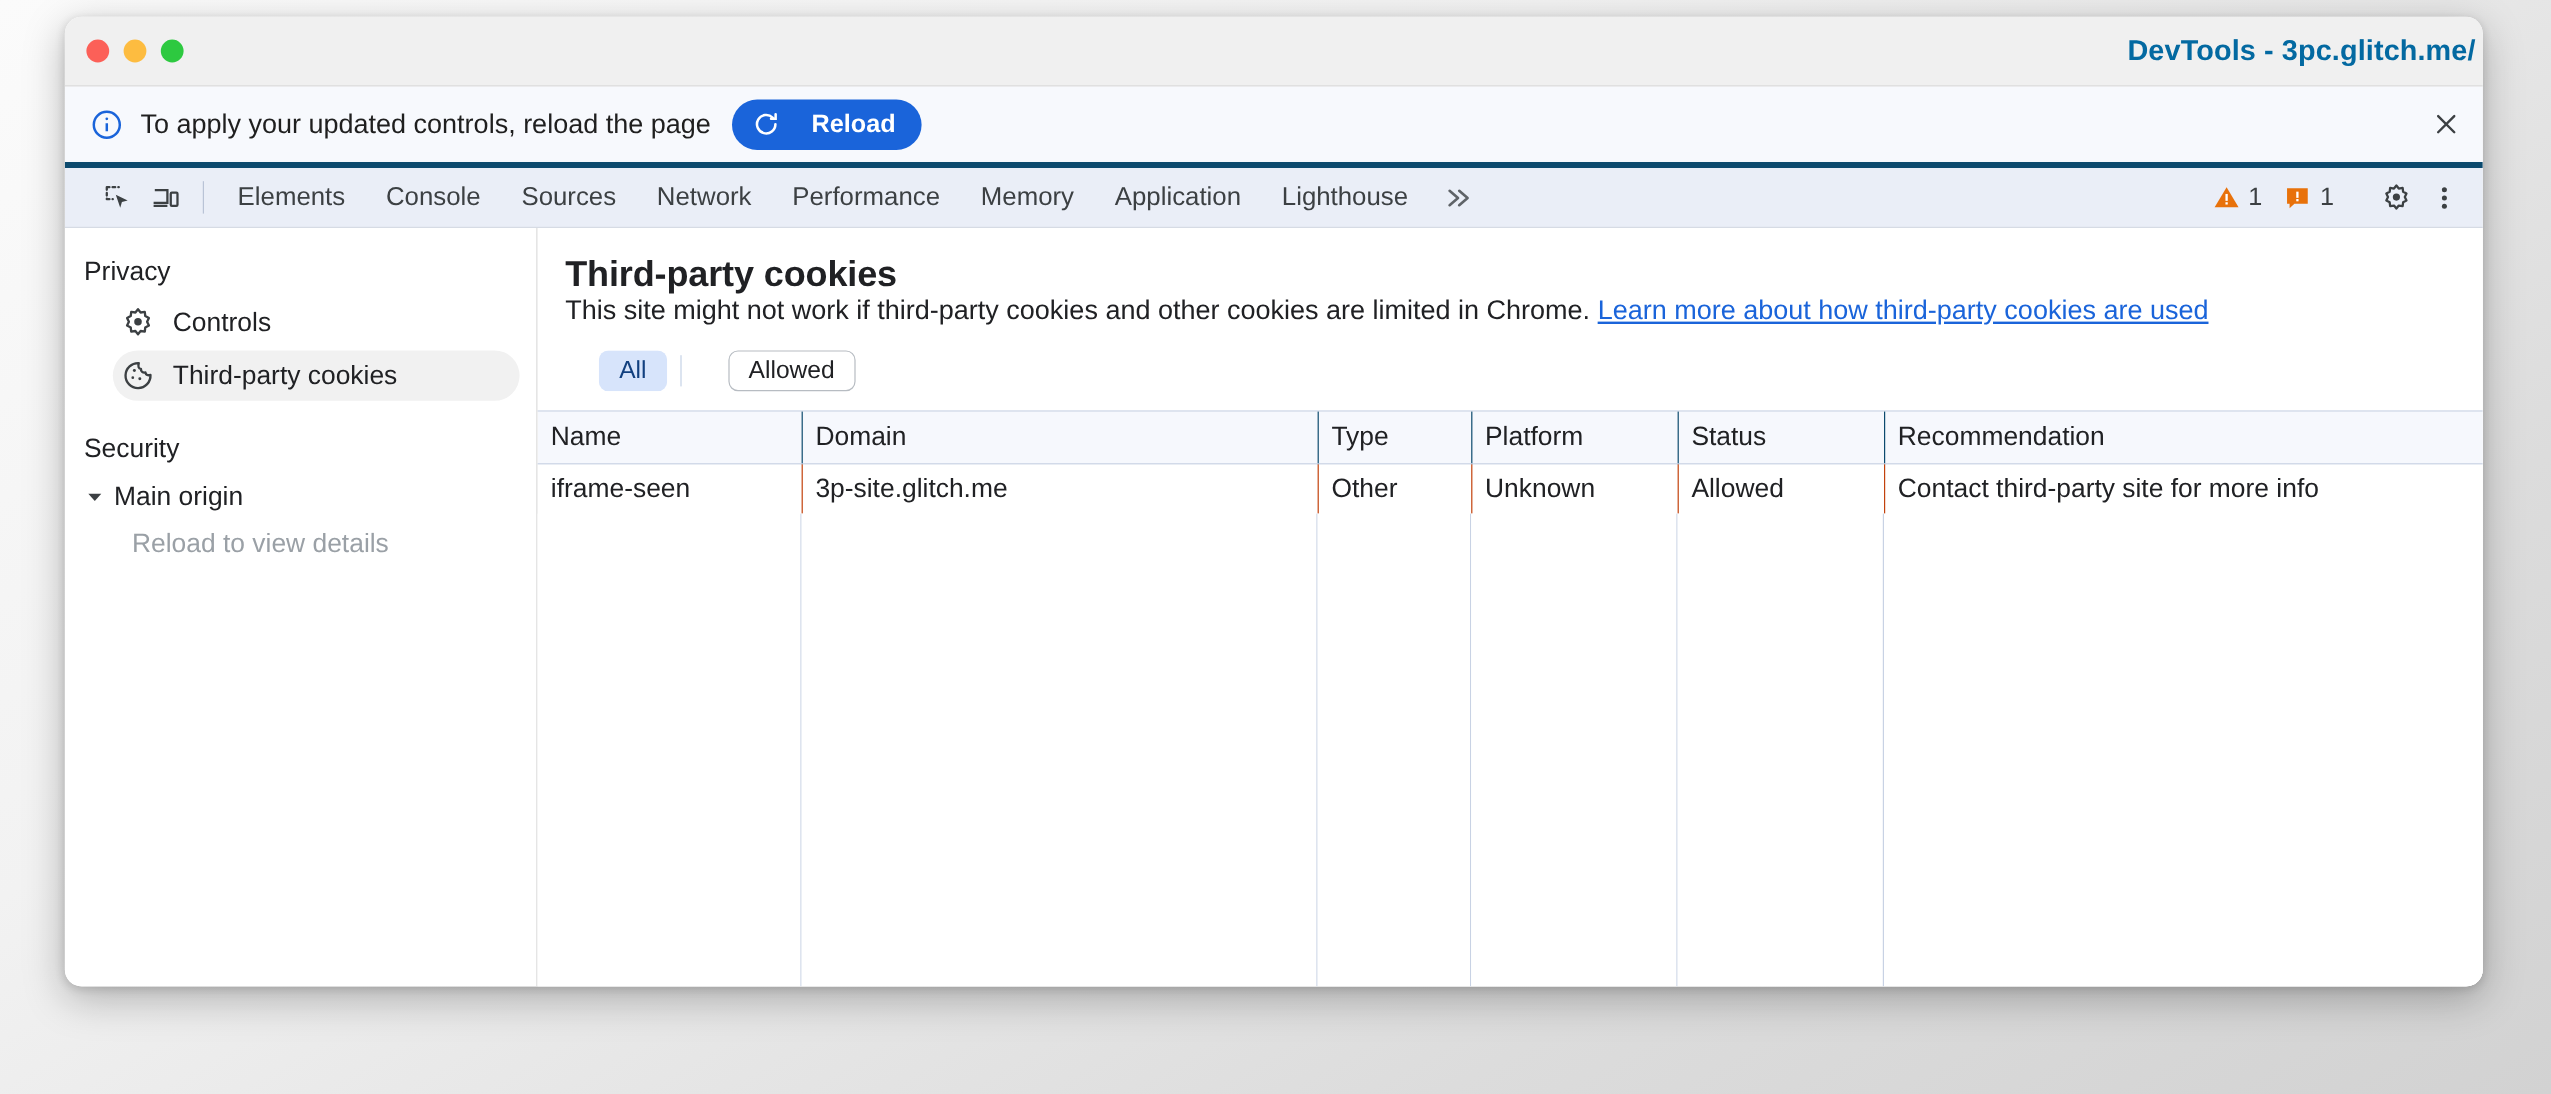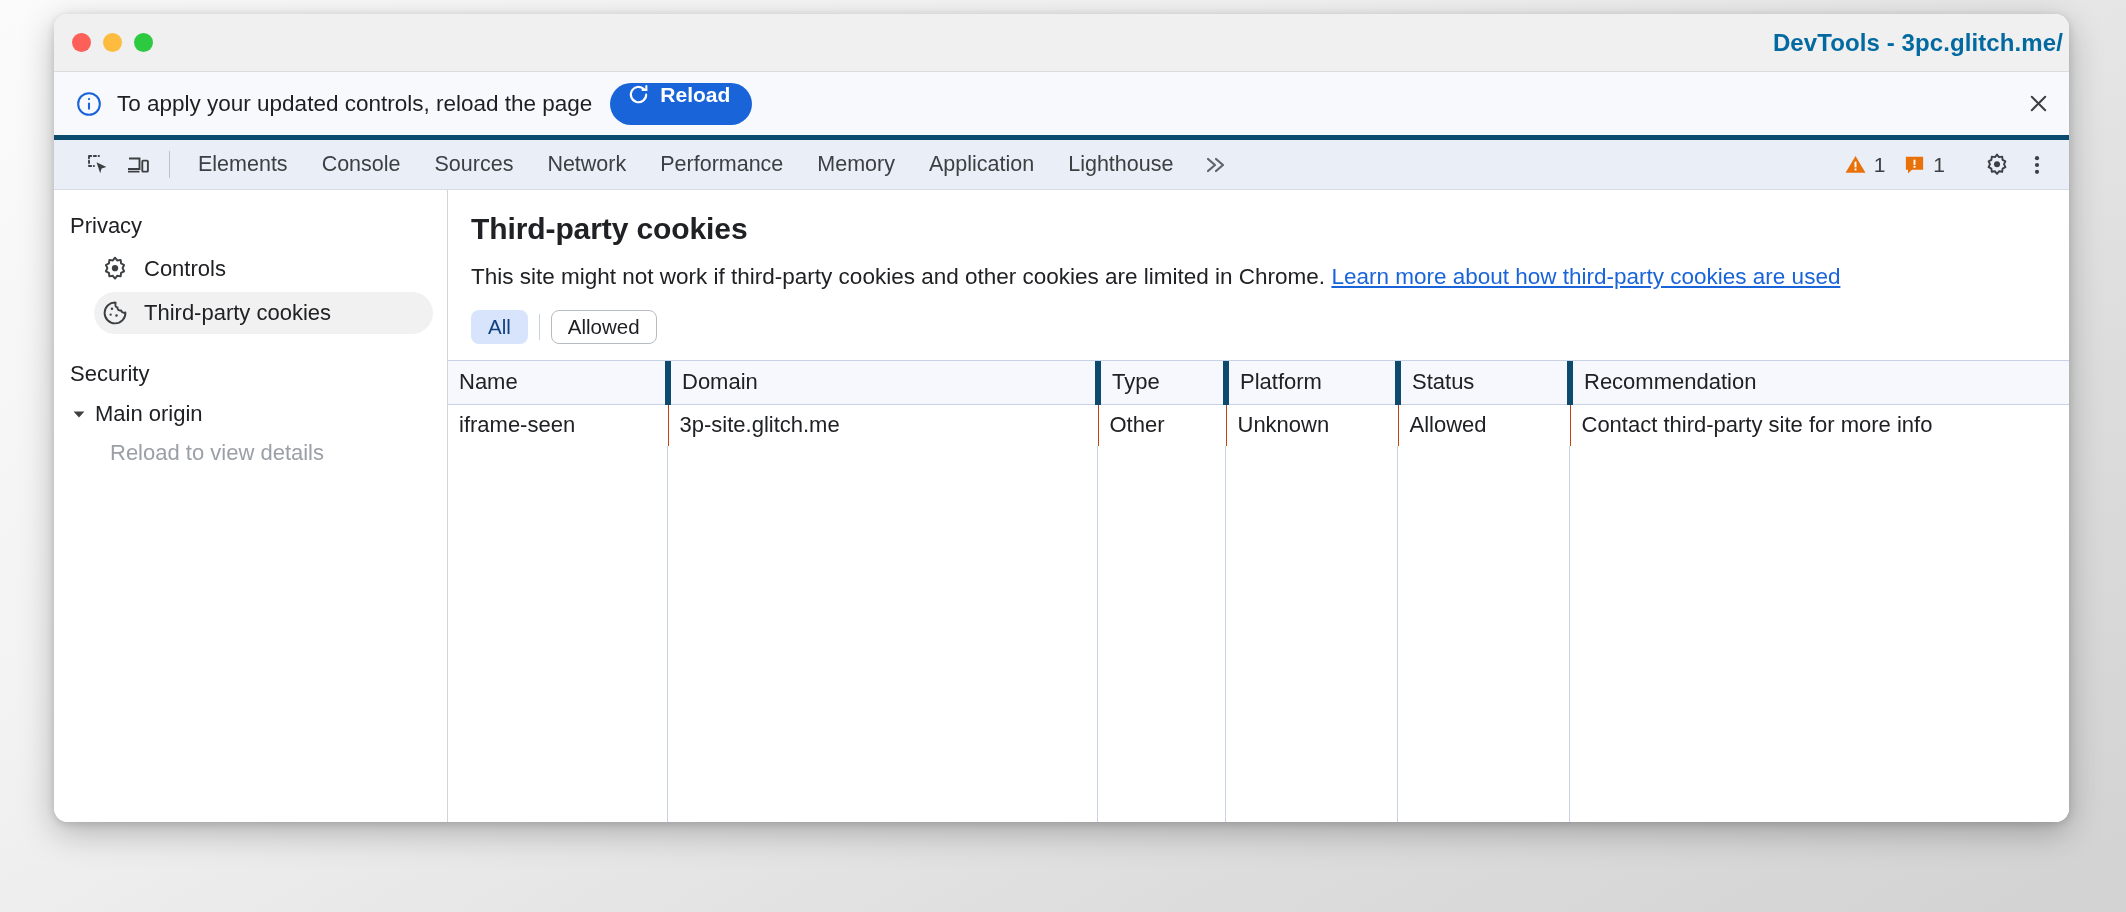--- a/index.html
+++ b/index.html
@@ -81,21 +81,22 @@
   }
   .reload-btn {
     margin-left: 18px;
     height: 42px;
     background: #1a64da;
     color: #ffffff;
     border: none;
     border-radius: 21px;
     padding: 0 22px 0 17px;
     display: inline-flex;
-    gap: 10px;
+    align-items: center;
+    gap: 26px;
     font-family: inherit;
     font-size: 21px;
     font-weight: bold;
     cursor: pointer;
     white-space: nowrap;
   }
   .reload-btn svg { width: 23px; height: 23px; flex: 0 0 23px; }
   .banner-spacer { flex: 1 1 auto; }
   .banner-close {
     width: 34px; height: 34px;
@@ -254,21 +255,21 @@
     background: #ffffff;
   }
   .main-head { padding: 22px 26px 0 23px; }
   .main-title {
     font-size: 30px;
     font-weight: bold;
     color: #202124;
     letter-spacing: -0.1px;
   }
   .main-desc {
-    margin-top: 18px;
+    margin-top: 0;
     font-size: 22.5px;
     color: #202124;
     white-space: nowrap;
   }
   .main-desc a {
     color: #1a64da;
     text-decoration: underline;
   }
   .chips {
     display: flex;
@@ -281,20 +282,21 @@
     padding: 0 16px;
     border-radius: 8px;
     font-size: 20.5px;
     font-family: inherit;
     display: inline-flex;
     align-items: center;
     cursor: pointer;
     background: #ffffff;
     border: 1px solid #b7bcc2;
     color: #202124;
+    margin-left: 28px;
   }
   .chip.selected {
     background: #d7e4fb;
     border: 1px solid transparent;
     color: #12407f;
   }
   .chip-sep {
     width: 1px;
     height: 26px;
     background: #c6d2e6;
@@ -316,21 +318,21 @@
     font-size: 22px;
     color: #202124;
   }
   table.cookies thead th {
     background: #f6f8fd;
     text-align: left;
     font-weight: normal;
     font-size: 22px;
     height: 43px;
     padding: 0 0 0 11px;
-    border-right: 6px solid #0c4a6e;
+    border-right: 1px solid #0c4a6e;
     border-bottom: 1px solid #c8d2e4;
     color: #202124;
     white-space: nowrap;
     overflow: hidden;
     cursor: pointer;
   }
   table.cookies tbody td {
     height: 42px;
     padding: 0 0 0 11px;
     border-right: 1px solid #c2410c;

